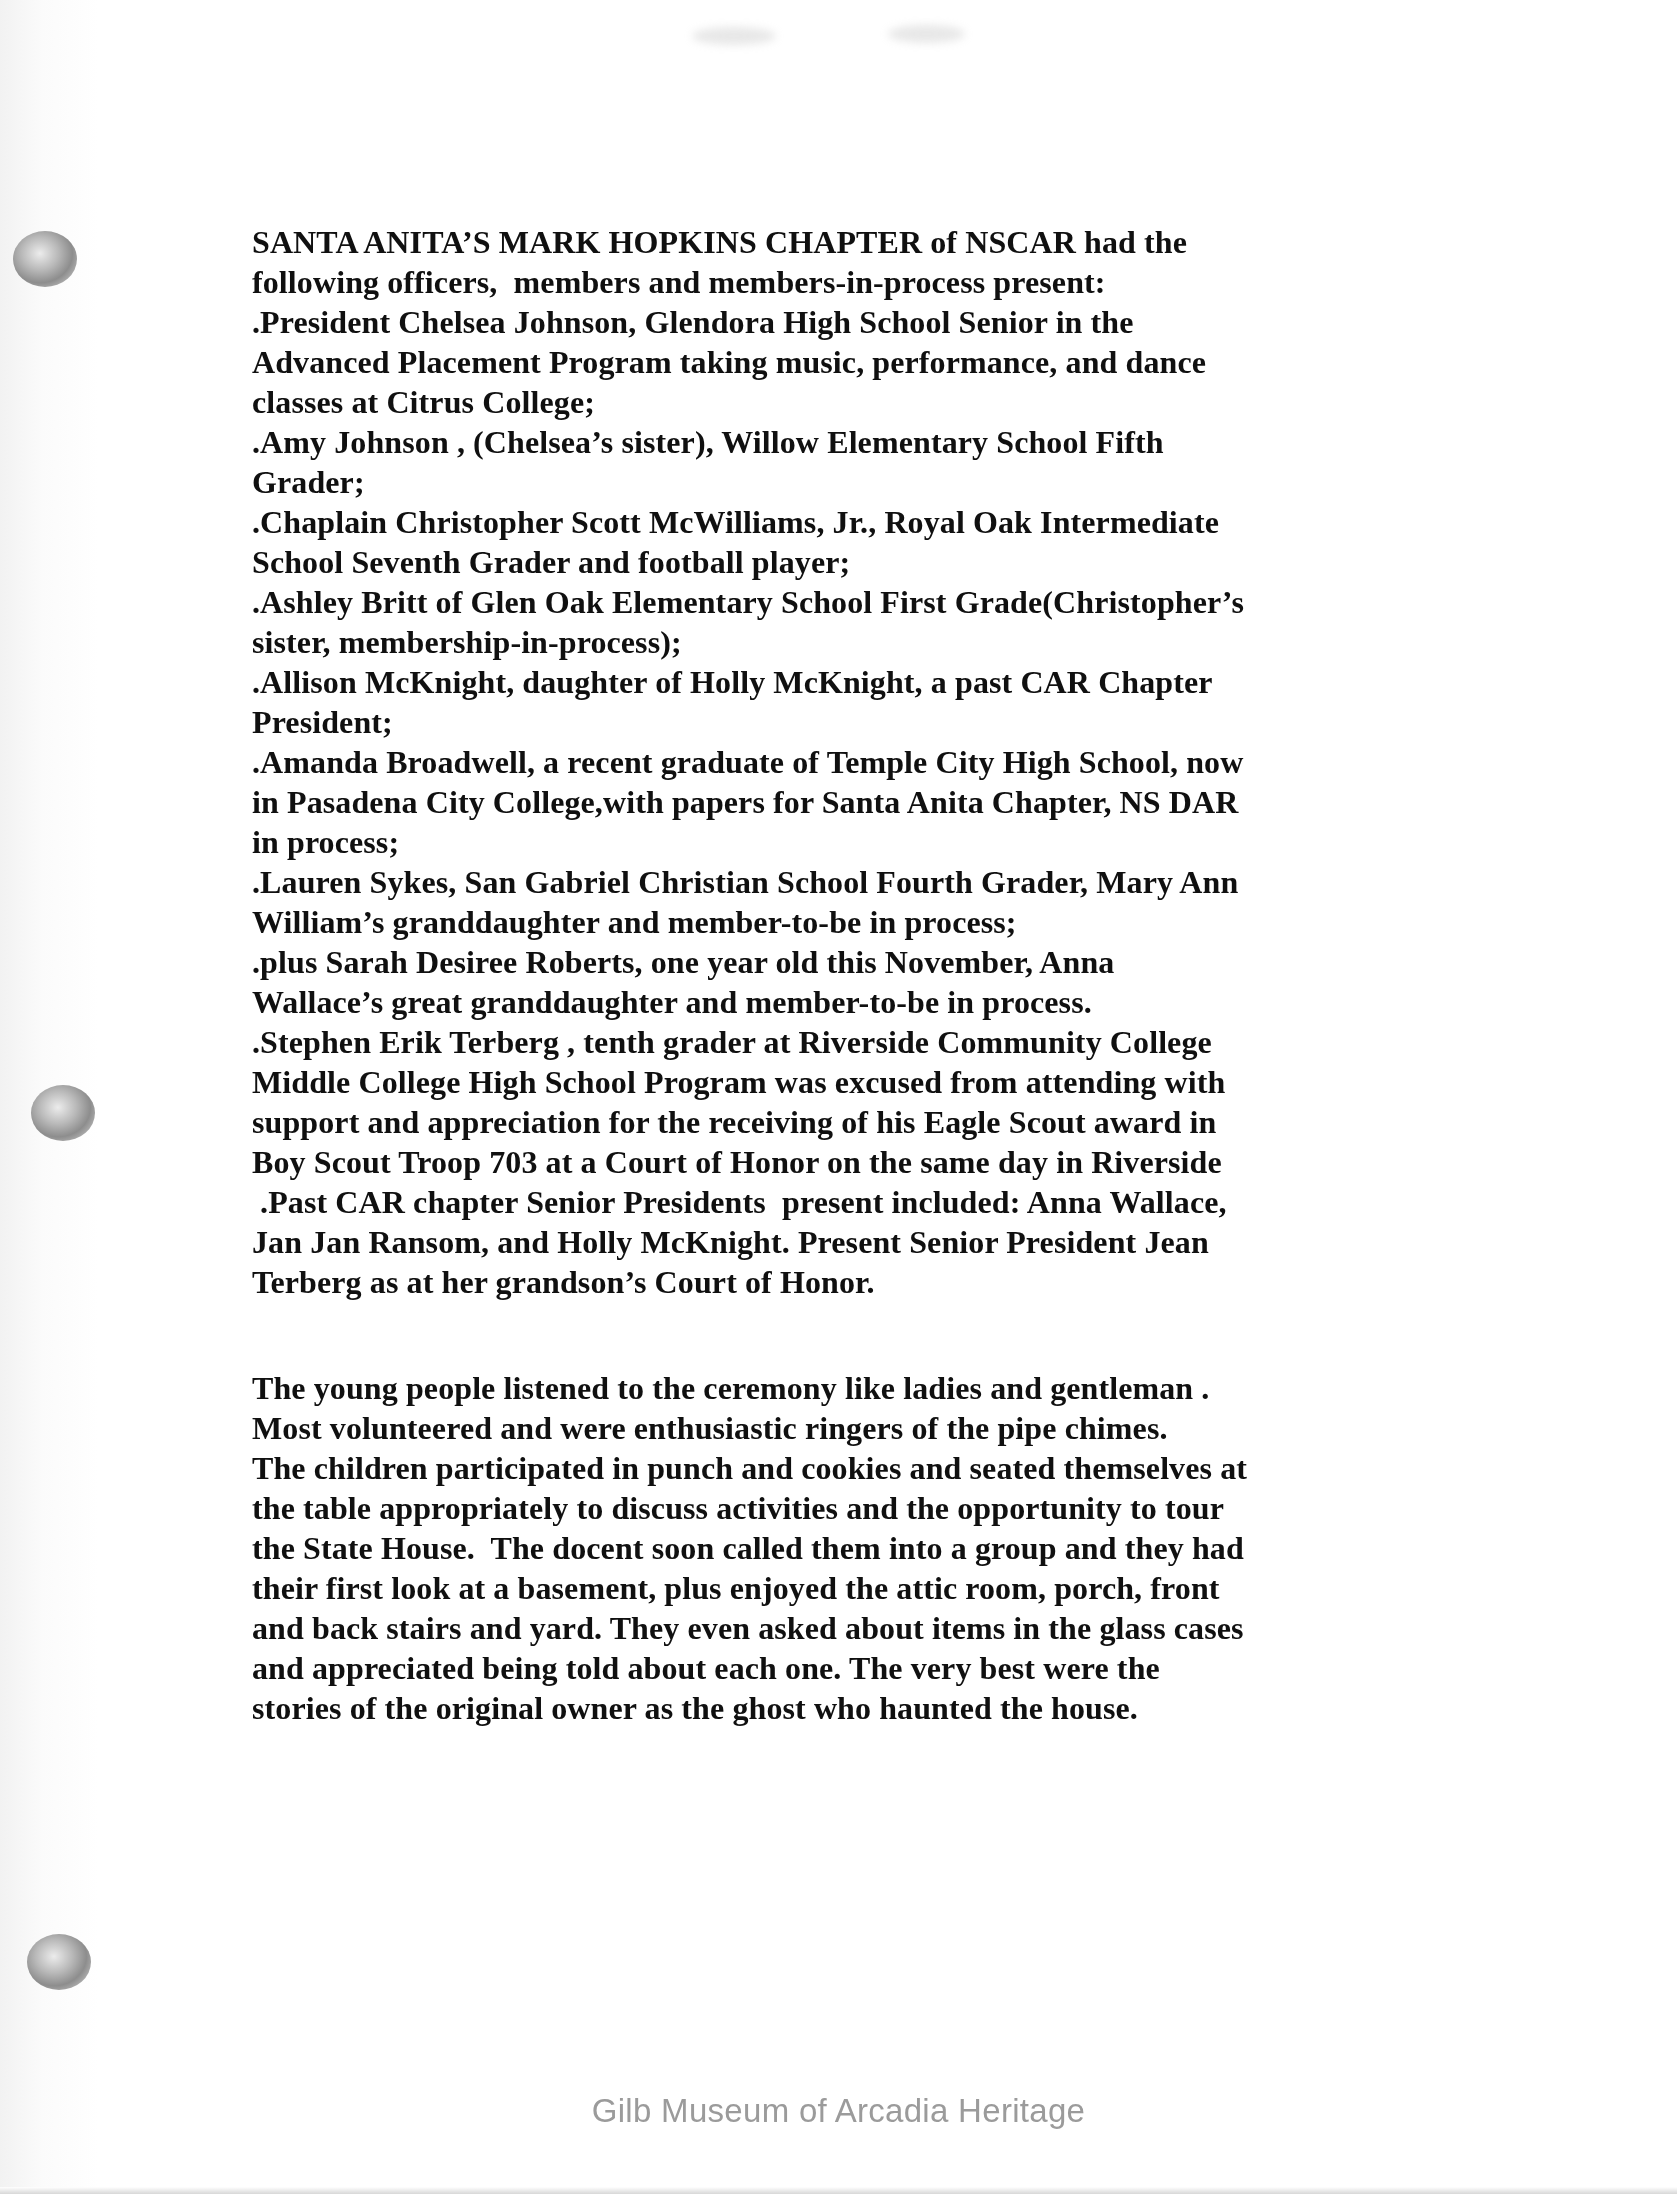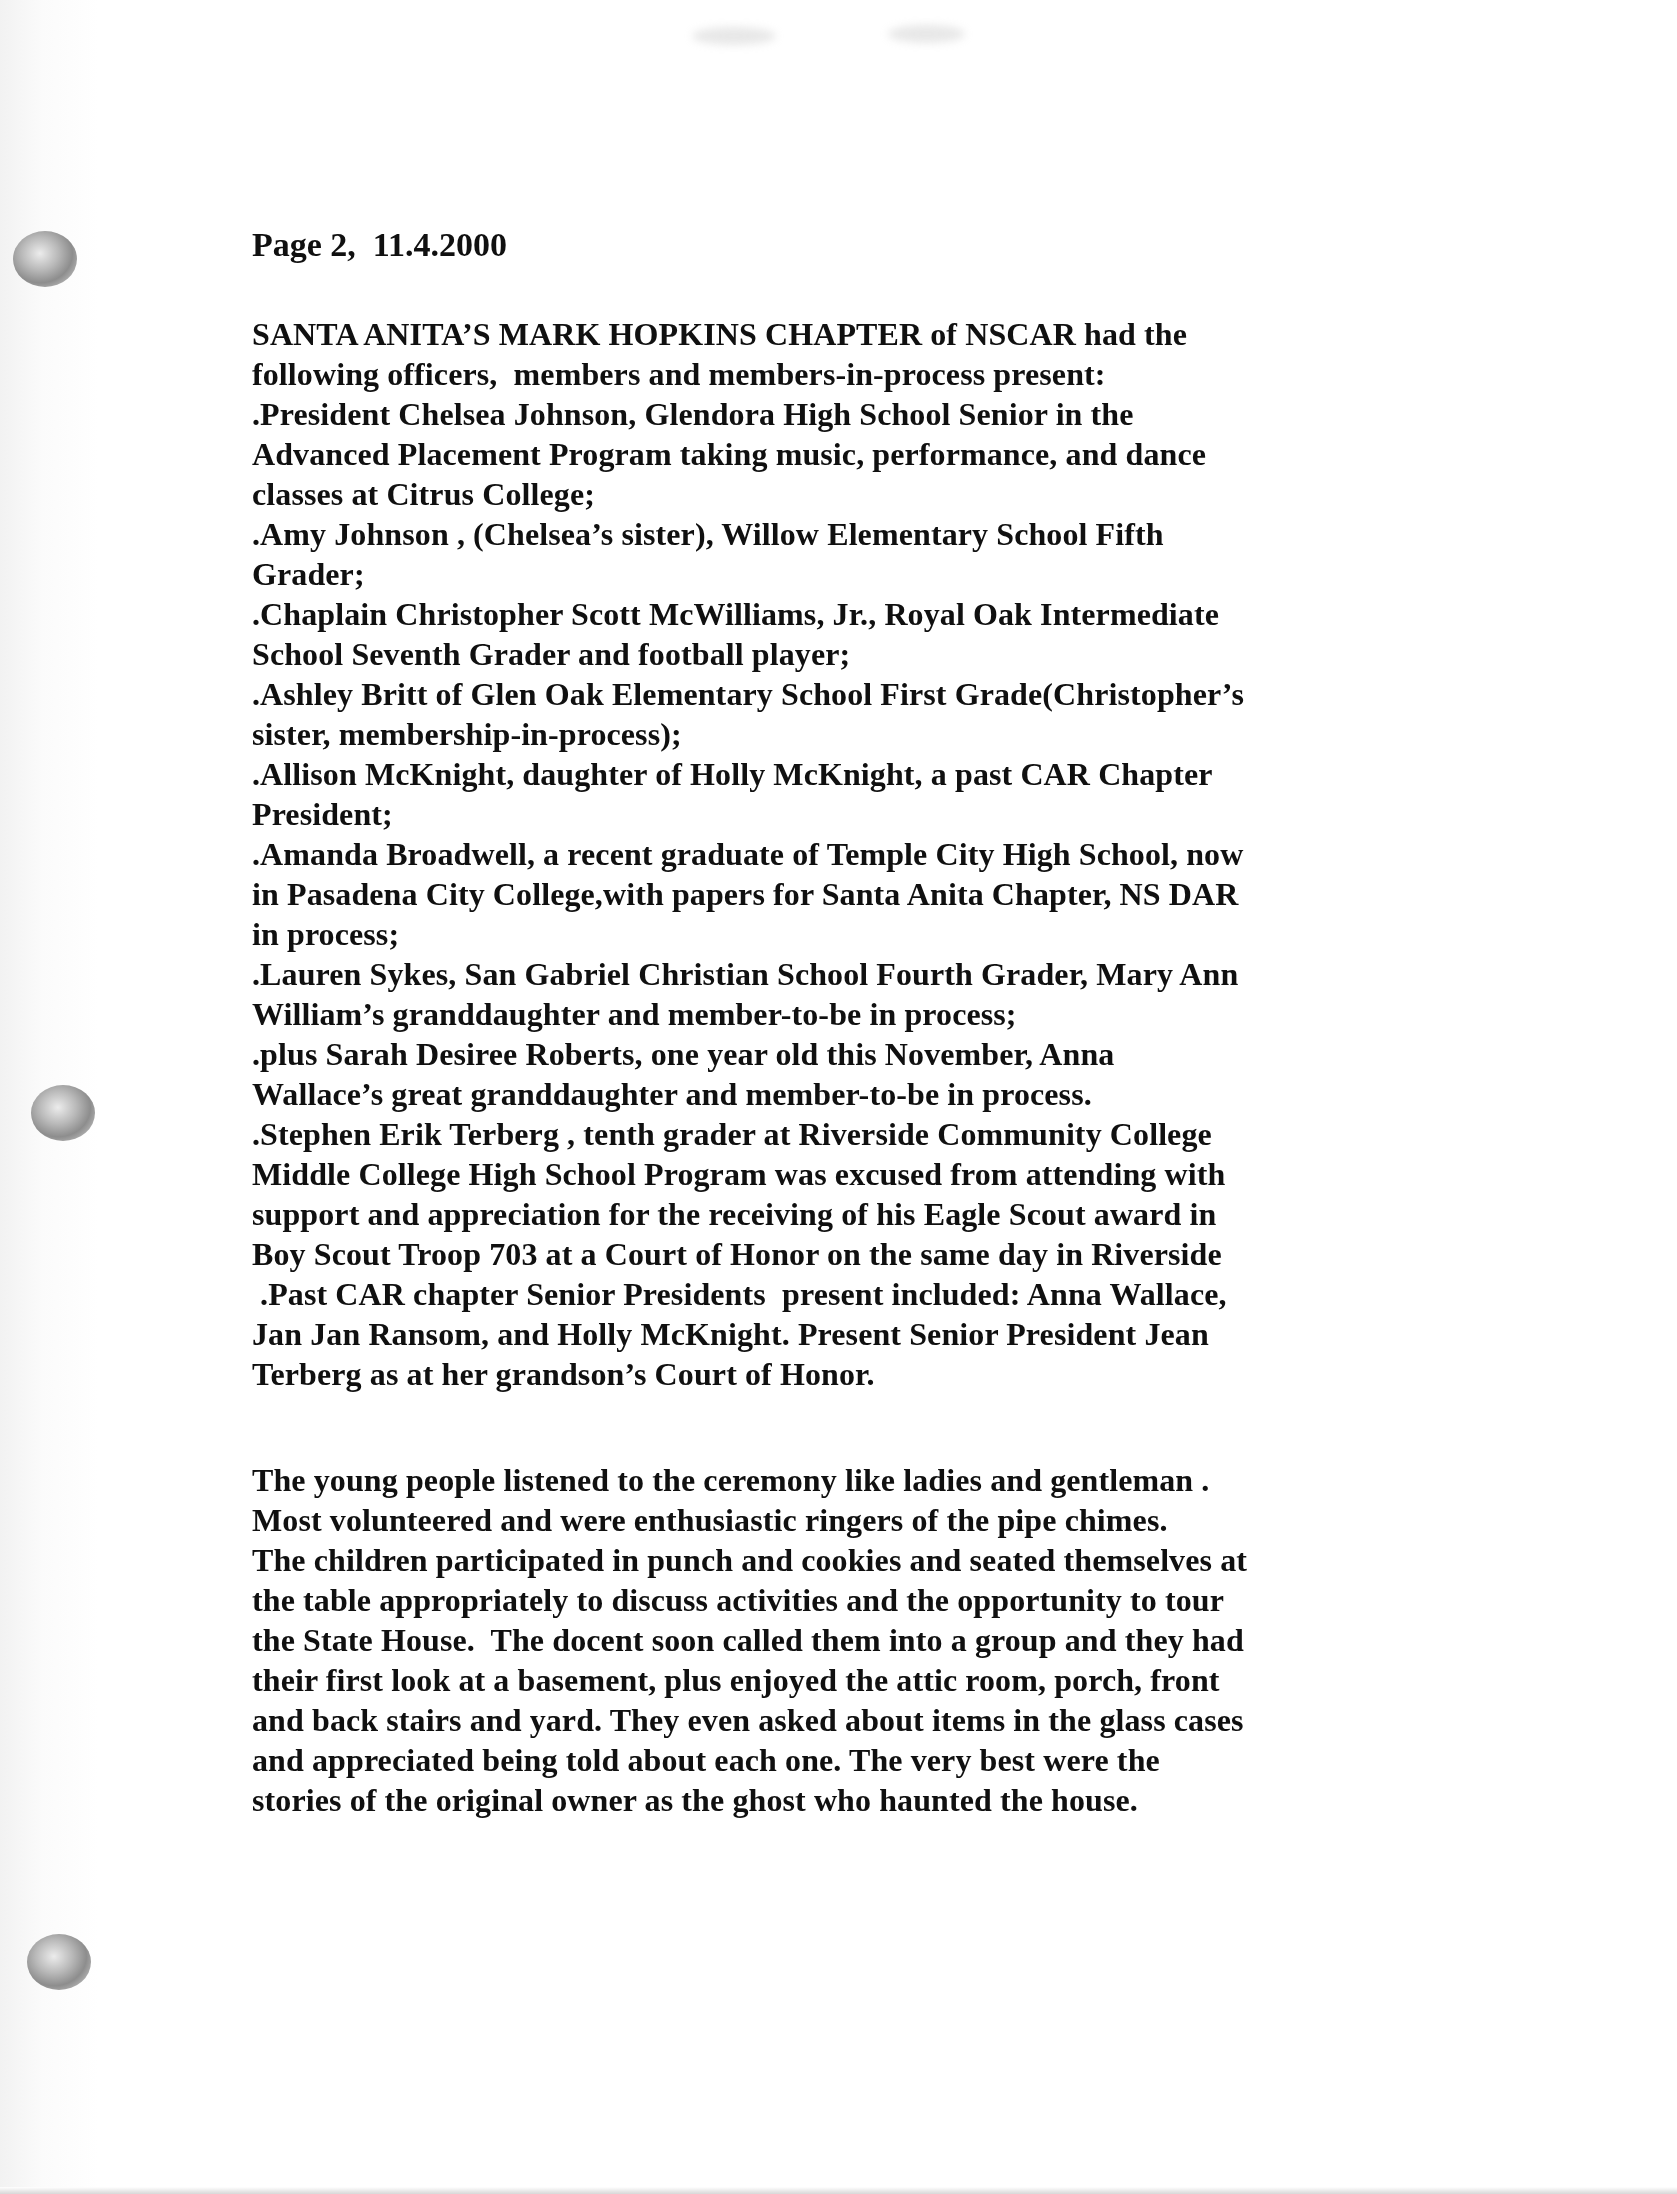--- a/index.html
+++ b/index.html
@@ -91,21 +91,20 @@
 <div class="page">
 
   <div class="smudge smudge1"></div>
   <div class="smudge smudge2"></div>
 
   <div class="hole hole1"></div>
   <div class="hole hole2"></div>
   <div class="hole hole3"></div>
 
   <div class="content">
-    <div class="doc-header">Page 2,  11.4.2000</div>
 
     <div class="para">SANTA ANITA’S MARK HOPKINS CHAPTER of NSCAR had the
 following officers,  members and members-in-process present:
 .President Chelsea Johnson, Glendora High School Senior in the
 Advanced Placement Program taking music, performance, and dance
 classes at Citrus College;
 .Amy Johnson , (Chelsea’s sister), Willow Elementary School Fifth
 Grader;
 .Chaplain Christopher Scott McWilliams, Jr., Royal Oak Intermediate
 School Seventh Grader and football player;
@@ -132,16 +131,17 @@
 Most volunteered and were enthusiastic ringers of the pipe chimes.
 The children participated in punch and cookies and seated themselves at
 the table appropriately to discuss activities and the opportunity to tour
 the State House.  The docent soon called them into a group and they had
 their first look at a basement, plus enjoyed the attic room, porch, front
 and back stairs and yard. They even asked about items in the glass cases
 and appreciated being told about each one. The very best were the
 stories of the original owner as the ghost who haunted the house.</div>
   </div>
 
+  <div class="watermark">Gilb Museum of Arcadia Heritage</div>
 
   <div class="bottom-edge"></div>
 </div>
 
 
 </body></html>

